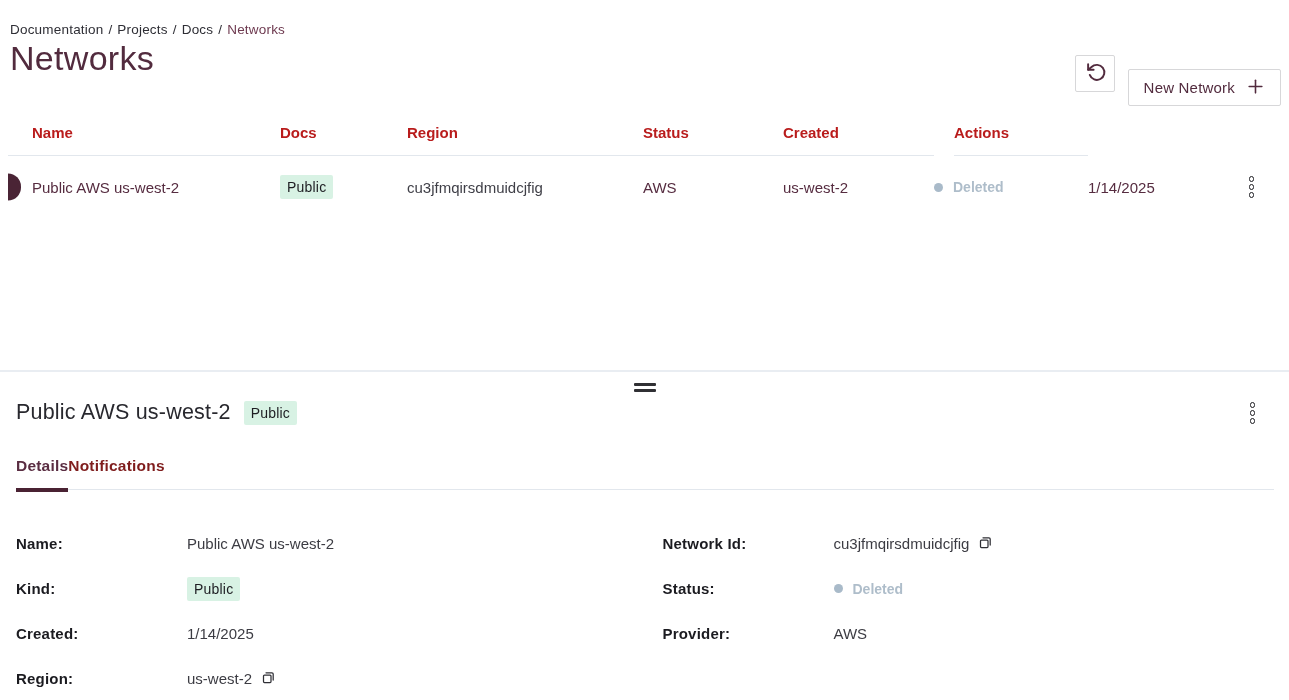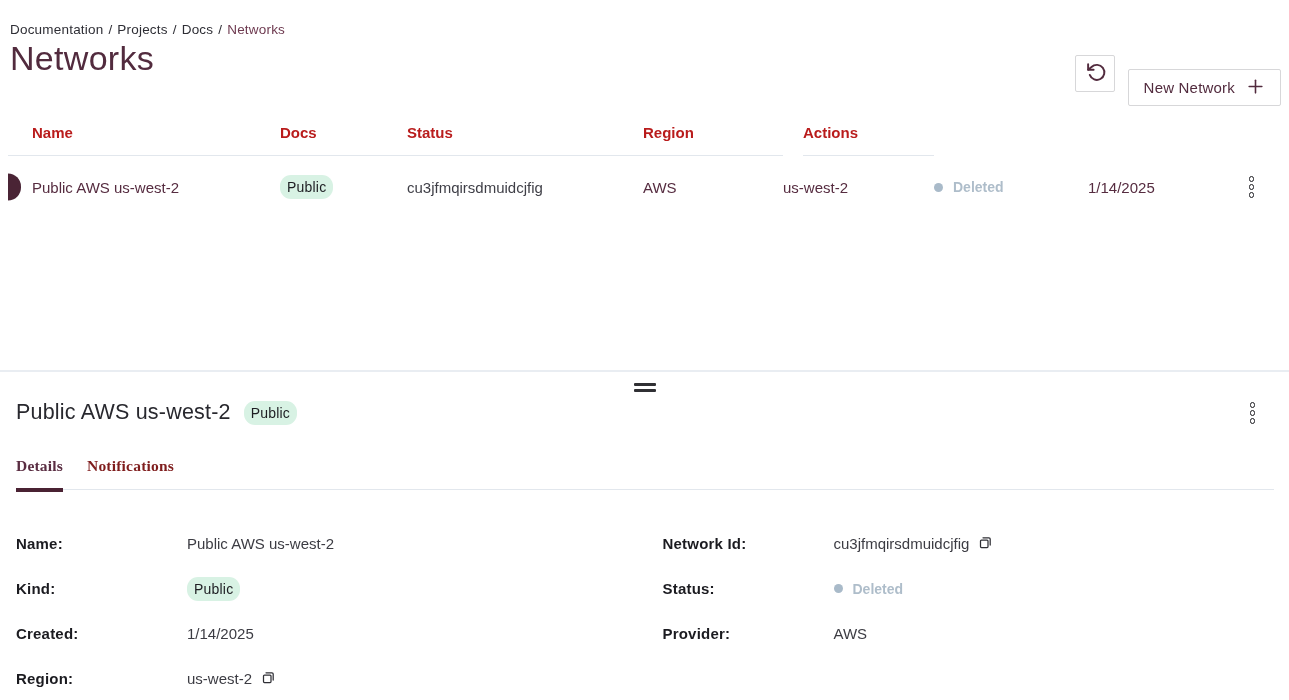--- a/index.html
+++ b/index.html
@@ -65,21 +65,21 @@
   .trow { height: 62px; position: relative; font-size: 15px; color: #562c40; }
   .trow .td { display: flex; align-items: center; }
   .trow .td:first-child { padding-left: 24px; }
   .row-indicator {
     position: absolute; left: 0; top: 50%; transform: translateY(-50%);
     width: 13px; height: 27px; background: #4a2435;
     border-radius: 0 14px 14px 0;
   }
   .badge {
     display: inline-block; background: #d8f2e4; color: #1d1d22;
-    font-size: 14px; padding: 4px 7px; border-radius: 11px; letter-spacing: .2px;
+    font-size: 14px; padding: 4px 7px; border-radius: 2px; letter-spacing: .2px;
   }
   .cell-mono { color: #3f3f47; }
   .status {
     display: flex; align-items: center; gap: 10px;
     color: #aebdca; font-weight: 700; font-size: 14px;
   }
   .status-dot {
     width: 9px; height: 9px; border-radius: 50%; background: #a9bac9;
   }
   .kebab {
@@ -104,21 +104,21 @@
   .drag-handle i { display: block; width: 22px; height: 3px; background: #303034; border-radius: 1px; }
   .drawer-head {
     position: absolute; top: 26px; left: 16px; right: 16px;
     display: flex; align-items: center; gap: 13px;
   }
   .drawer-title { font-size: 21.5px; font-weight: 400; color: #28282e; letter-spacing: .2px; }
   .drawer-head .kebab { margin-left: auto; margin-right: 14px; }
 
   .tabs {
     position: absolute; top: 81px; left: 16px; right: 15px;
-    display: flex; gap: 24px; border-bottom: 1px solid #e2e7ed; font-family: Liberation Serif, serif;
+    display: flex; border-bottom: 1px solid #e2e7ed;
   }
   .tab {
     position: relative; font-size: 15.5px; font-weight: 700;
     padding: 4px 0 14px; cursor: pointer; color: #7f1d1d; letter-spacing: .2px;
   }
   .tab.active { color: #5a2d42; }
   .tab.active::after {
     content: ""; position: absolute; left: 0; right: 0; bottom: -2.5px;
     height: 4px; background: #4a2233;
   }
@@ -168,22 +168,23 @@
           <line x1="4" y1="12" x2="20" y2="12"></line>
         </svg>
       </span>
     </button>
   </div>
 
   <div class="table">
     <div class="tgrid thead">
       <div class="th">Name</div>
       <div class="th">Docs</div>
+      <div class="th">Region</div>
       <div class="th">Status</div>
-      <div class="th">Region</div>
+      <div class="th">Created</div>
       <div class="th th-actions">Actions</div>
     </div>
 
     <div class="tgrid trow">
       <div class="td">
         <span class="row-indicator"></span>
         <span>Public AWS us-west-2</span>
       </div>
       <div class="td">
         <span class="badge">Public</span>

